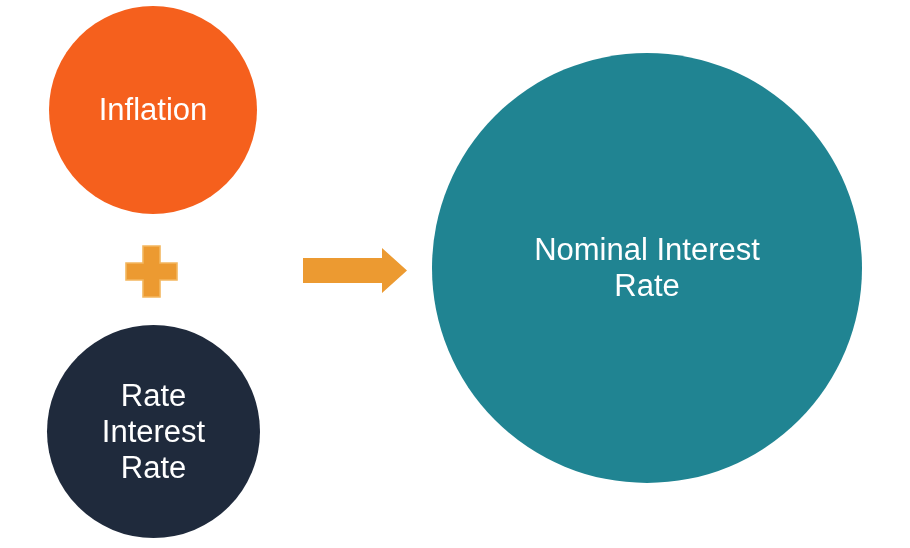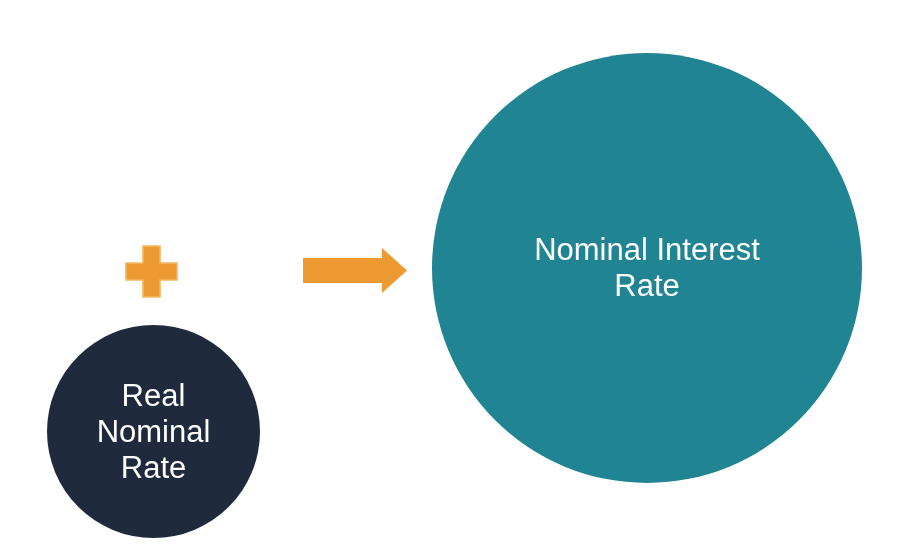--- a/index.html
+++ b/index.html
@@ -71,29 +71,32 @@
     top: 248px;
     width: 105px;
     height: 45px;
   }
 </style>
 </head>
 <body>
 
 <div class="canvas">
 
+  <div class="circle node-inflation">
+    <span class="node-label">Inflation</span>
+  </div>
 
   <div class="plus-wrap">
     <svg width="53" height="53" viewBox="0 0 53 53">
       <path d="M18 1 H35 V18 H52 V35 H35 V52 H18 V35 H1 V18 H18 Z" stroke="#F3B75F" stroke-width="1.6" fill="#EC9A31"></path>
     </svg>
   </div>
 
   <div class="circle node-real">
-    <span class="node-label label-real">Real Nominal Rate</span>
+    <span class="node-label label-real">Rate Interest Rate</span>
   </div>
 
   <div class="arrow-wrap">
     <svg width="105" height="45" viewBox="0 0 105 45">
       <polygon points="0,10 79,10 79,0 104,22.5 79,45 79,35 0,35" fill="#EC9A31"></polygon>
     </svg>
   </div>
 
   <div class="circle node-nominal">
     <span class="node-label label-nominal">Nominal Interest Rate</span>

